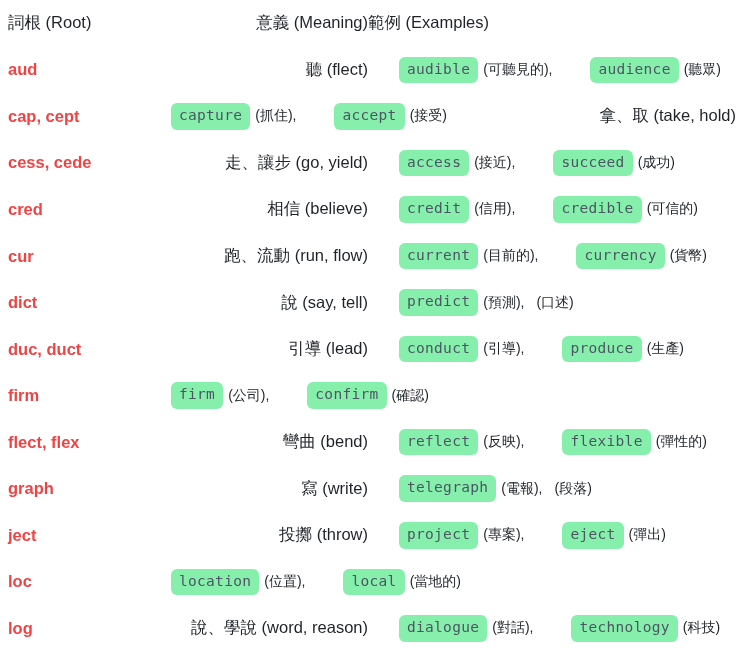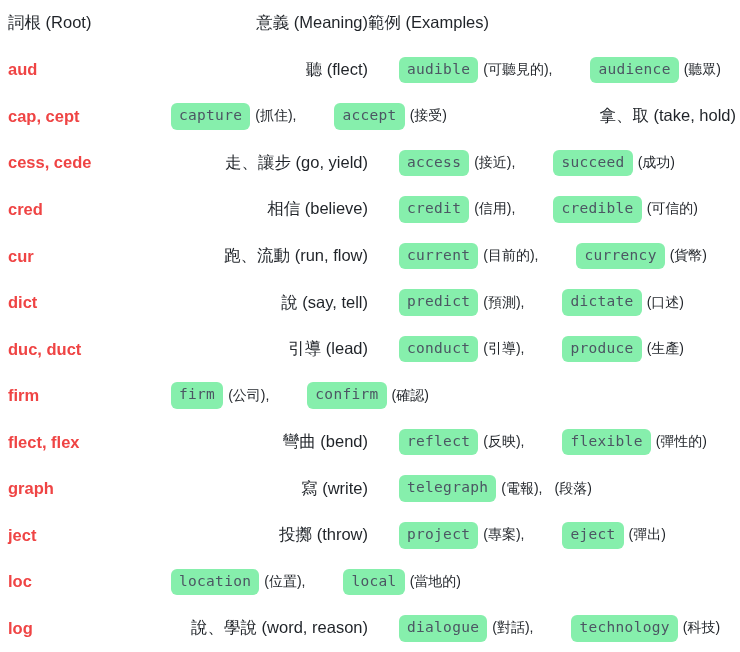--- a/index.html
+++ b/index.html
@@ -142,21 +142,20 @@
           <span class="gloss">(貨幣)</span>
         </div>
   </div>
 
   <div class="row">
     <div class="cell col-root root-cell">dict</div>
     <div class="cell col-meaning meaning-cell">說 (say, tell)</div>
     <div class="cell col-examples">
           <span class="code-pill">predict</span>
           <span class="gloss">(預測),</span>
-          <span class="code-pill">dictate</span>
           <span class="gloss">(口述)</span>
         </div>
   </div>
 
   <div class="row">
     <div class="cell col-root root-cell">duc, duct</div>
     <div class="cell col-meaning meaning-cell">引導 (lead)</div>
     <div class="cell col-examples">
           <span class="code-pill">conduct</span>
           <span class="gloss">(引導),</span>

